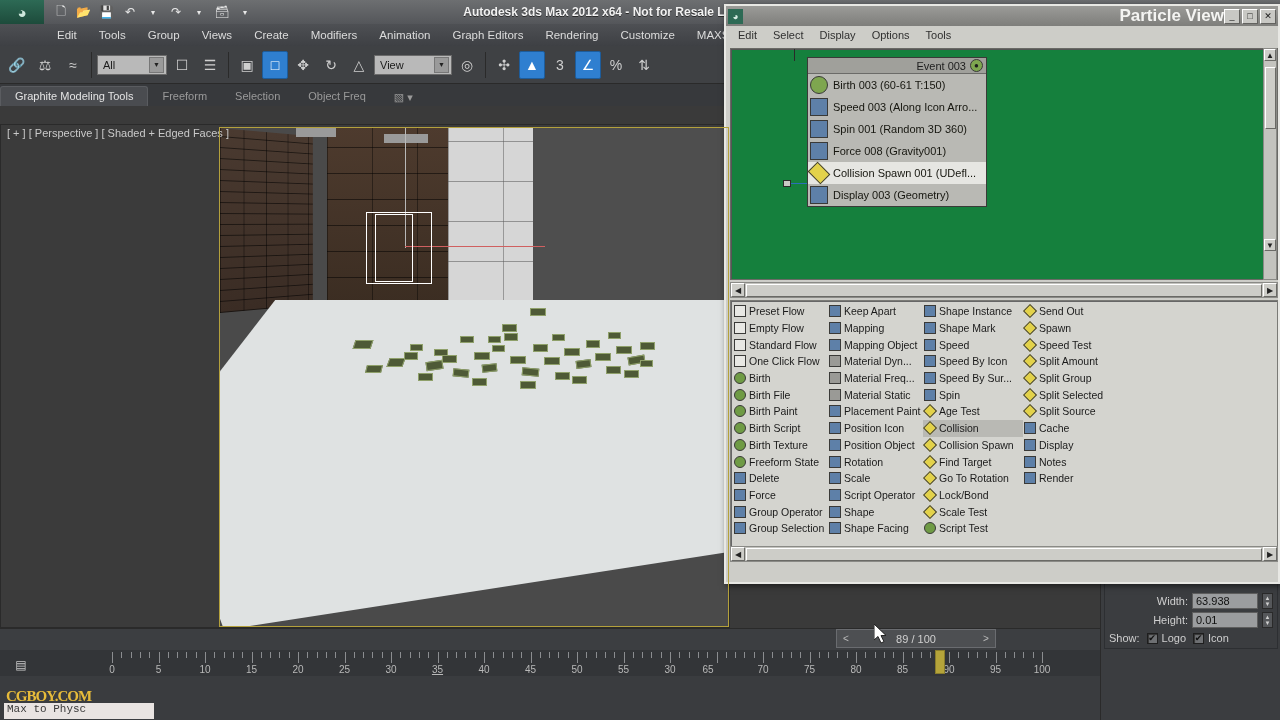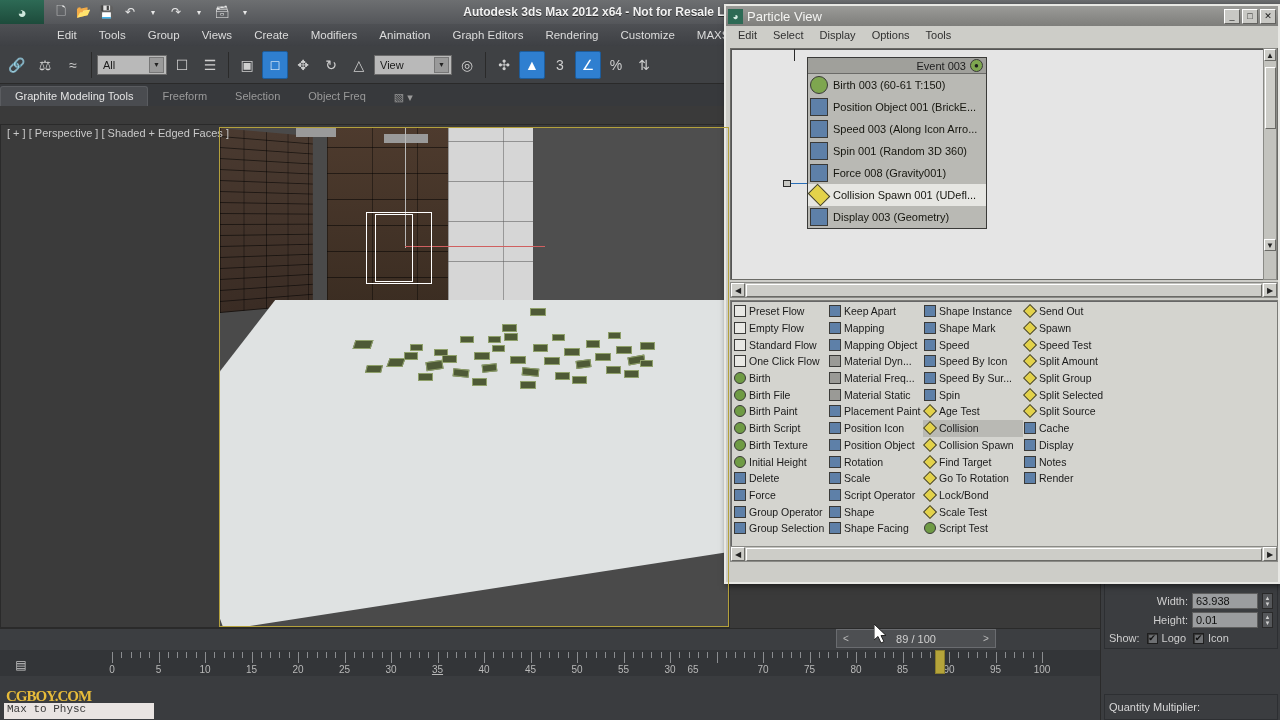--- a/index.html
+++ b/index.html
@@ -166,28 +166,28 @@
       display:flex;align-items:center;justify-content:center;font-size:7px;}
   .descbox{font-size:11px;color:#d2d2d2;line-height:1.32;padding:2px 4px;}
 
   
   .pv{position:absolute;left:724px;top:4px;width:556px;height:580px;background:#cdcdc8;
       border:2px solid #e8e8e4;box-shadow:2px 2px 6px rgba(0,0,0,.55);}
   .pvtitle{height:20px;background:linear-gradient(#9b9b98,#7e7e7b);
       display:flex;align-items:center;padding:0 2px;}
   .pvicon{width:15px;height:15px;background:#2d6a55;color:#d7ece4;font-size:10px;
       display:flex;align-items:center;justify-content:center;margin-right:4px;}
-  .pvtitletext{font-size:13px;font-weight:normal;color:#f4f4f2;flex:1;}
+  .pvtitletext{font-size:17px;font-weight:bold;color:#f4f4f2;flex:1;text-align:right;}
   .pvbtns{display:flex;gap:2px;}
   .pvb{width:16px;height:15px;background:#c8c8c4;border:1px solid #fff;
       border-right-color:#62625f;border-bottom-color:#62625f;
       color:#1b1b1b;font-size:9px;display:flex;align-items:center;justify-content:center;}
   .pvmenu{height:18px;background:#cdcdc8;display:flex;align-items:center;padding-left:4px;}
   .pvmenu .mi{padding:1px 8px;font-size:11px;color:#303030;}
-  .pvcanvas{position:absolute;left:4px;top:42px;width:548px;height:232px;background:#e5e5e5;
+  .pvcanvas{position:absolute;left:4px;top:42px;width:548px;height:232px;background:#15803d;
       border:1px solid #6a6a66;box-shadow:inset 1px 1px 0 #555;overflow:hidden;}
   .evt{position:absolute;left:76px;top:8px;width:180px;background:#b9b9b4;
       border:1px solid #3a3a38;}
   .evthdr{height:16px;background:#a0a09b;border-bottom:1px solid #6b6b68;
       display:flex;align-items:center;justify-content:flex-end;padding-right:3px;gap:4px;
       font-size:11px;color:#1d1d1d;}
   .evtrow{display:flex;align-items:center;gap:5px;height:22px;padding-left:2px;font-size:11px;color:#16160f;}
   .evtrow.sel{background:#e6e6e2;}
   .opico{width:18px;height:18px;border:1px solid #3a3a38;display:flex;align-items:center;
       justify-content:center;font-size:9px;flex:0 0 18px;}
@@ -435,21 +435,21 @@
       <div class="tick" style="left: 642.1px; height: 6px;"></div>
       <div class="tick" style="left: 651.4px; height: 6px;"></div>
       <div class="tick" style="left: 660.7px; height: 6px;"></div>
       <div class="tick" style="left: 670px; height: 11px;"></div>
       <div class="ticklbl" style="left: 670px;">30</div>
       <div class="tick" style="left: 679.3px; height: 6px;"></div>
       <div class="tick" style="left: 688.6px; height: 6px;"></div>
       <div class="tick" style="left: 697.9px; height: 6px;"></div>
       <div class="tick" style="left: 707.2px; height: 6px;"></div>
       <div class="tick" style="left: 716.5px; height: 11px;"></div>
-      <div class="ticklbl" style="left: 693px; text-align: right;">65</div>
+      <div class="ticklbl" style="left: 708px; text-align: right;">65</div>
       <div class="tick" style="left: 725.8px; height: 6px;"></div>
       <div class="tick" style="left: 735.1px; height: 6px;"></div>
       <div class="tick" style="left: 744.4px; height: 6px;"></div>
       <div class="tick" style="left: 753.7px; height: 6px;"></div>
       <div class="tick" style="left: 763px; height: 11px;"></div>
       <div class="ticklbl" style="left: 763px;">70</div>
       <div class="tick" style="left: 772.3px; height: 6px;"></div>
       <div class="tick" style="left: 781.6px; height: 6px;"></div>
       <div class="tick" style="left: 790.9px; height: 6px;"></div>
       <div class="tick" style="left: 800.2px; height: 6px;"></div>
@@ -631,23 +631,20 @@
         <span style="display:flex;align-items:center;gap:4px">
           <span class="cb checked">✔</span>
           <span>Logo</span>
         </span>
         <span style="display:flex;align-items:center;gap:4px">
           <span class="cb checked">✔</span>
           <span>Icon</span>
         </span>
       </div>
     </div>
-    <div style="position:absolute;left:3px;top:648px;width:174px;border:1px solid #2d2f32;padding:6px 4px;">
-      <div style="font-size:11px;color:#d8d8d8">Quantity Multiplier:</div>
-    </div>
 
   </div>
 
   <div class="pv">
     <div class="pvtitle">
       <div class="pvicon">◕</div>
       <div class="pvtitletext">Particle View</div>
       <div class="pvbtns">
         <div class="pvb">_</div>
         <div class="pvb">□</div>
@@ -670,24 +667,20 @@
 
       <div class="evt">
         <div class="evthdr">
           <span>Event 003</span>
           <span style="width:13px;height:13px;background:#7ea64f;border:1px solid #3a3a38;border-radius:50%;display:flex;align-items:center;justify-content:center;font-size:8px">●</span>
         </div>
         <div id="evt-rows">
             <div class="evtrow">
               <span class="opico ic-green"></span>
               <span>Birth 003 (60-61 T:150)</span>
-            </div>
-            <div class="evtrow">
-              <span class="opico ic-blue"></span>
-              <span>Position Object 001 (BrickE...</span>
             </div>
             <div class="evtrow">
               <span class="opico ic-blue"></span>
               <span>Speed 003 (Along Icon Arro...</span>
             </div>
             <div class="evtrow">
               <span class="opico ic-blue"></span>
               <span>Spin 001 (Random 3D 360)</span>
             </div>
             <div class="evtrow">
@@ -751,21 +744,21 @@
           <div class="ditem">
             <span class="dico g"></span>
             <span>Birth Script</span>
           </div>
           <div class="ditem">
             <span class="dico g"></span>
             <span>Birth Texture</span>
           </div>
           <div class="ditem">
             <span class="dico g"></span>
-            <span>Initial Height</span>
+            <span>Freeform State</span>
           </div>
           <div class="ditem">
             <span class="dico b"></span>
             <span>Delete</span>
           </div>
           <div class="ditem">
             <span class="dico b"></span>
             <span>Force</span>
           </div>
           <div class="ditem">

